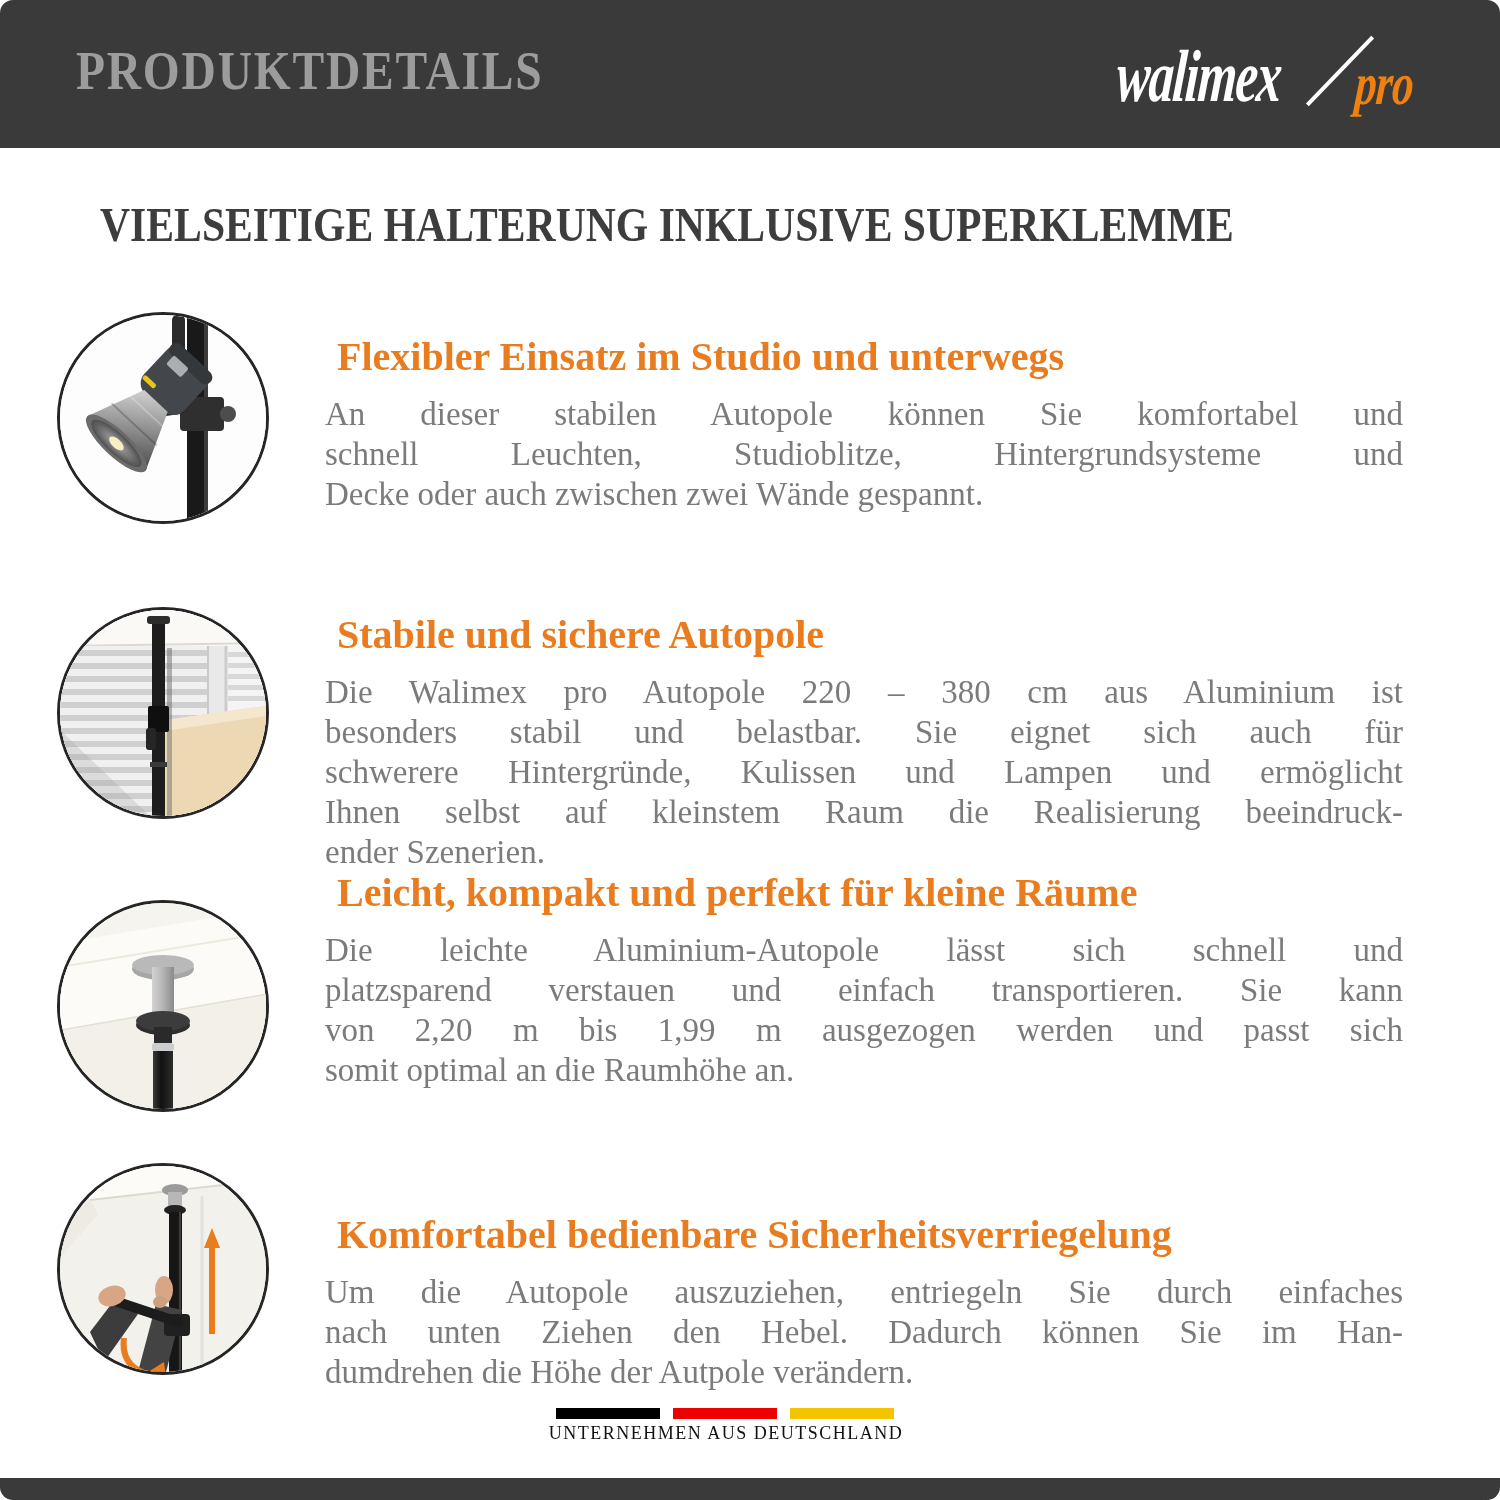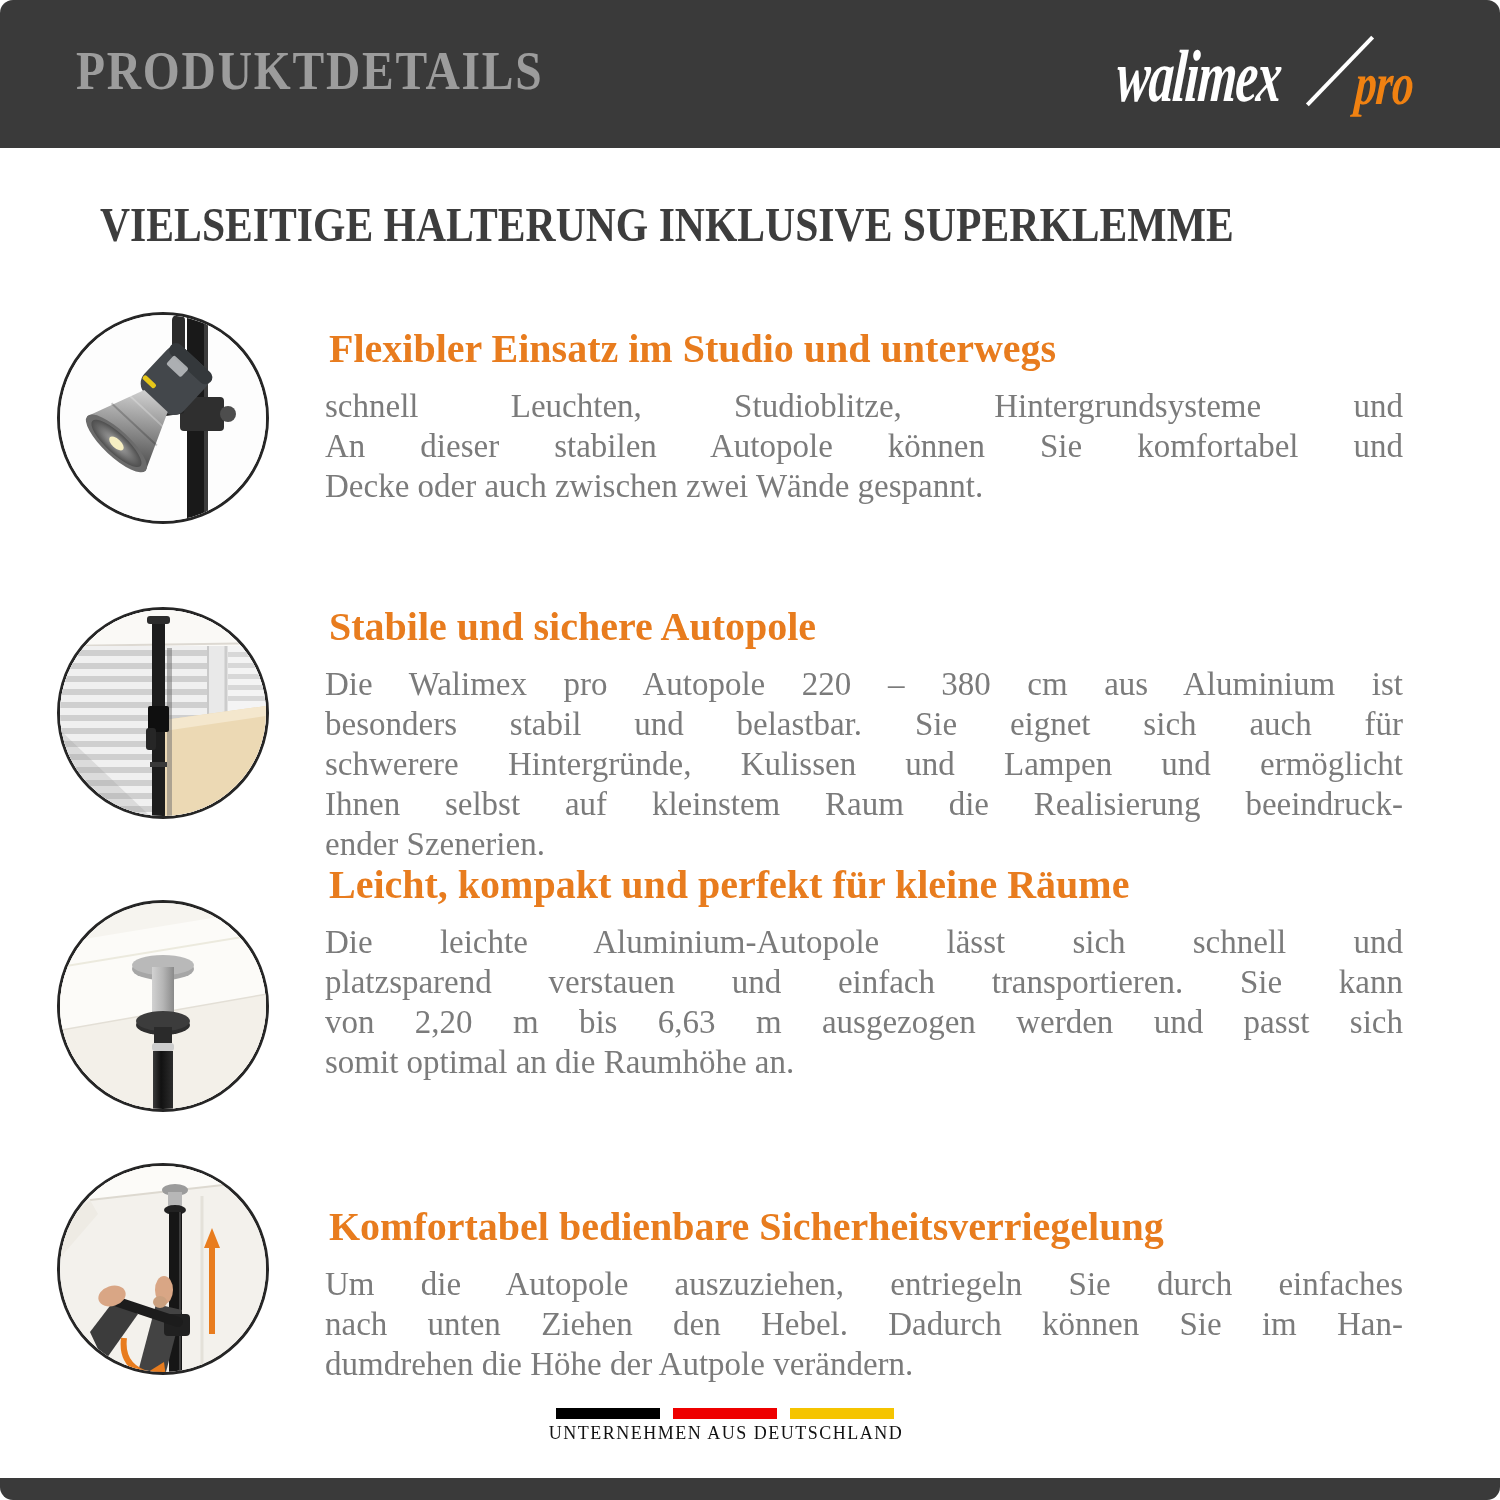--- a/index.html
+++ b/index.html
@@ -37,21 +37,21 @@
   
   .circle{
     position:absolute;left:57px;width:212px;height:212px;border-radius:50%;
     border:3px solid #262626;overflow:hidden;background:#fff;box-sizing:border-box;
   }
   .circle svg{display:block;width:206px;height:206px;}
   .c1{top:312px;} .c2{top:607px;} .c3{top:900px;} .c4{top:1163px;}
   .sect{position:absolute;left:325px;width:1078px;}
   .s1{top:322px;} .s2{top:600px;} .s3{top:858px;} .s4{top:1200px;}
   .sect-heading{
-    margin:4px;font-size:40px;line-height:46px;font-weight:bold;color:#e87c1e;white-space:nowrap;
+    margin:12px;font-size:40px;line-height:46px;font-weight:bold;color:#e87c1e;white-space:nowrap;
   }
   .sect-body{margin-top:14px;font-size:33px;line-height:40px;color:#7b7b7b;}
   .sect-body .jl{text-align:justify;text-align-last:justify;}
   .sect-body .ll{text-align:left;}
   
   .flag{position:absolute;left:556px;top:1408px;width:340px;height:11px;}
   .flag-bar{position:absolute;top:0;width:104px;height:11px;}
   .flag-bar.b1{left:0;} .flag-bar.b2{left:117px;} .flag-bar.b3{left:234px;}
   .flag-caption{
     position:absolute;left:546px;top:1423px;width:360px;text-align:center;
@@ -108,22 +108,22 @@
         <ellipse cx="0" cy="58" rx="9" ry="4.5" fill="#f7efc2"></ellipse>
         <line x1="-24" y1="14" x2="24" y2="14" stroke="#ffffff" stroke-opacity="0.25" stroke-width="2"></line>
         <line x1="-31" y1="32" x2="31" y2="32" stroke="#000000" stroke-opacity="0.2" stroke-width="2"></line>
       </g>
     </svg>
   </div>
 
   <section class="sect s1">
     <h2 class="sect-heading">Flexibler Einsatz im Studio und unterwegs</h2>
     <div class="sect-body">
+        <div class="jl">An dieser stabilen Autopole können Sie komfortabel und</div>
         <div class="jl">schnell Leuchten, Studioblitze, Hintergrundsysteme und</div>
-        <div class="jl">An dieser stabilen Autopole können Sie komfortabel und</div>
         <div class="ll">Decke oder auch zwischen zwei Wände gespannt.</div>
       </div>
   </section>
 
   <div class="circle c2">
     <svg viewBox="0 0 206 206">
       <rect x="0" y="0" width="206" height="206" fill="#ffffff"></rect>
       <rect x="0" y="0" width="206" height="36" fill="#faf9f6"></rect>
       <line x1="0" y1="36" x2="206" y2="33" stroke="#ddd9d2" stroke-width="2"></line>
       <g>
@@ -206,21 +206,21 @@
       <rect x="92" y="140" width="22" height="8" rx="3" fill="#cdcdcd"></rect>
       <rect x="93" y="148" width="20" height="58" fill="url(#polec)"></rect>
     </svg>
   </div>
 
   <section class="sect s3">
     <h2 class="sect-heading">Leicht, kompakt und perfekt für kleine Räume</h2>
     <div class="sect-body">
         <div class="jl">Die leichte Aluminium-Autopole lässt sich schnell und</div>
         <div class="jl">platzsparend verstauen und einfach transportieren. Sie kann</div>
-        <div class="jl">von 2,20 m bis 6,63 m ausgezogen werden und passt sich</div>
+        <div class="jl">von 2,20 m bis 1,99 m ausgezogen werden und passt sich</div>
         <div class="ll">somit optimal an die Raumhöhe an.</div>
       </div>
   </section>
 
   <div class="circle c4">
     <svg viewBox="0 0 206 206">
       <rect x="0" y="0" width="206" height="206" fill="#f3f1ec"></rect>
       <polygon points="18,0 206,0 206,14 30,34" fill="#fcfbf8"></polygon>
       <line x1="30" y1="34" x2="206" y2="14" stroke="#ddd9d0" stroke-width="2"></line>
       <line x1="142" y1="30" x2="142" y2="206" stroke="#e4e1d9" stroke-width="3"></line>

